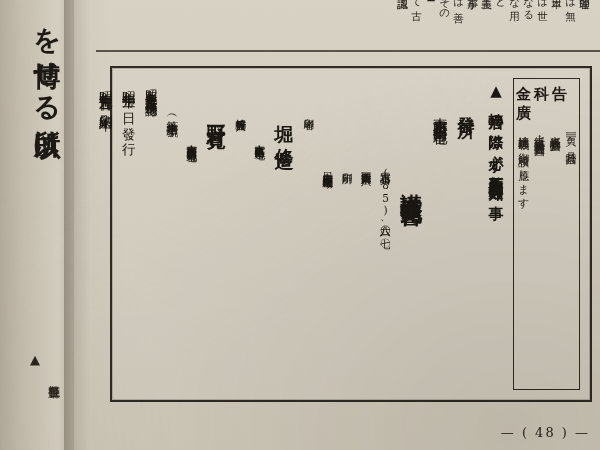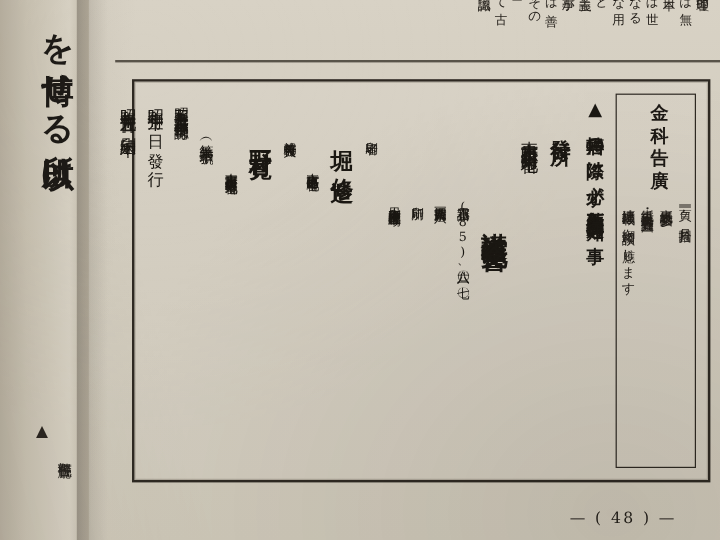--- a/index.html
+++ b/index.html
@@ -161,21 +161,20 @@
     box-sizing: border-box;
   }
   .ad-title {
     writing-mode: horizontal-tb;
     font-size: 15px;
     letter-spacing: 3px;
     color: #1c1814;
     font-weight: 700;
     margin-bottom: 4px;
     align-self: center;
-    margin-left: 26px;
   }
   .ad-lines {
     display: flex;
     flex-direction: row;
     justify-content: center;
     gap: 2px;
     flex: 1;
     margin-bottom: 4px;
   }
   .ad-line {
@@ -258,21 +257,21 @@
   }
   .dcol.addr {
     font-size: 14.5px;
     letter-spacing: 1px;
     padding-top: 26px;
   }
 
   
   .page-num {
     position: absolute;
-    right: 36px;
+    right: 10px;
     bottom: 10px;
     font-size: 13px;
     color: #221e19;
     letter-spacing: 2px;
     margin-top: 11px;
   }
 </style>
 </head>
 <body>
 

